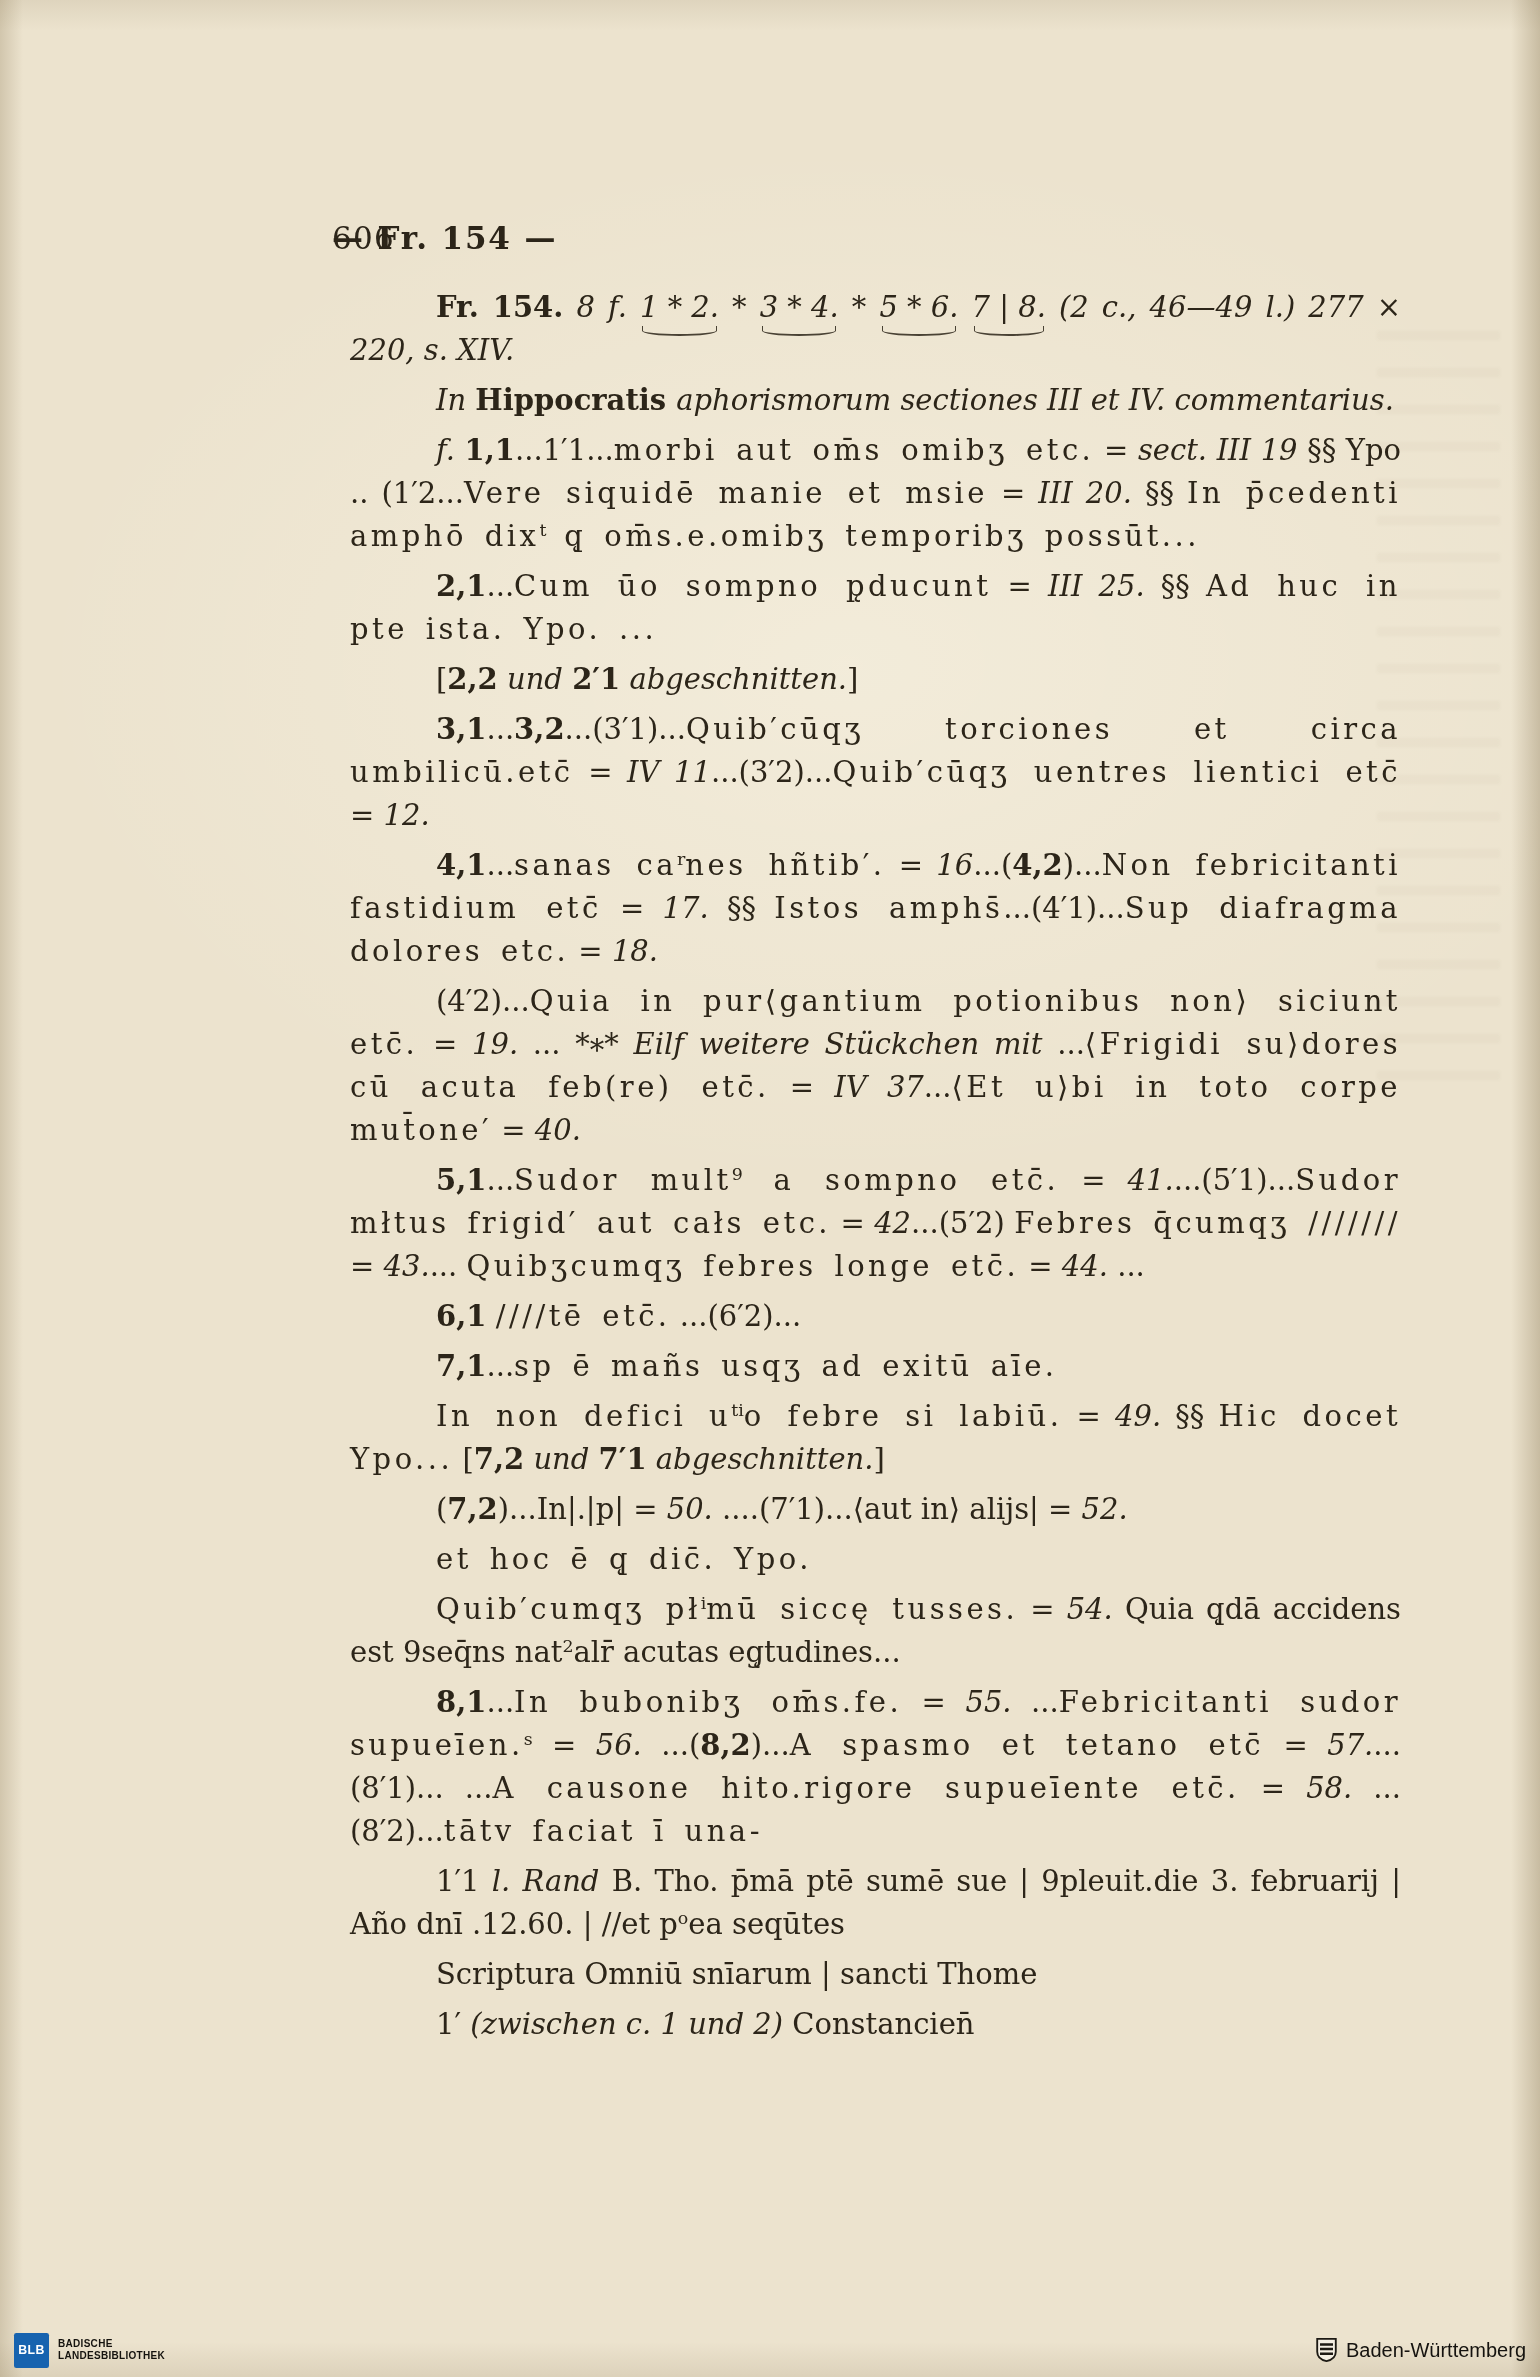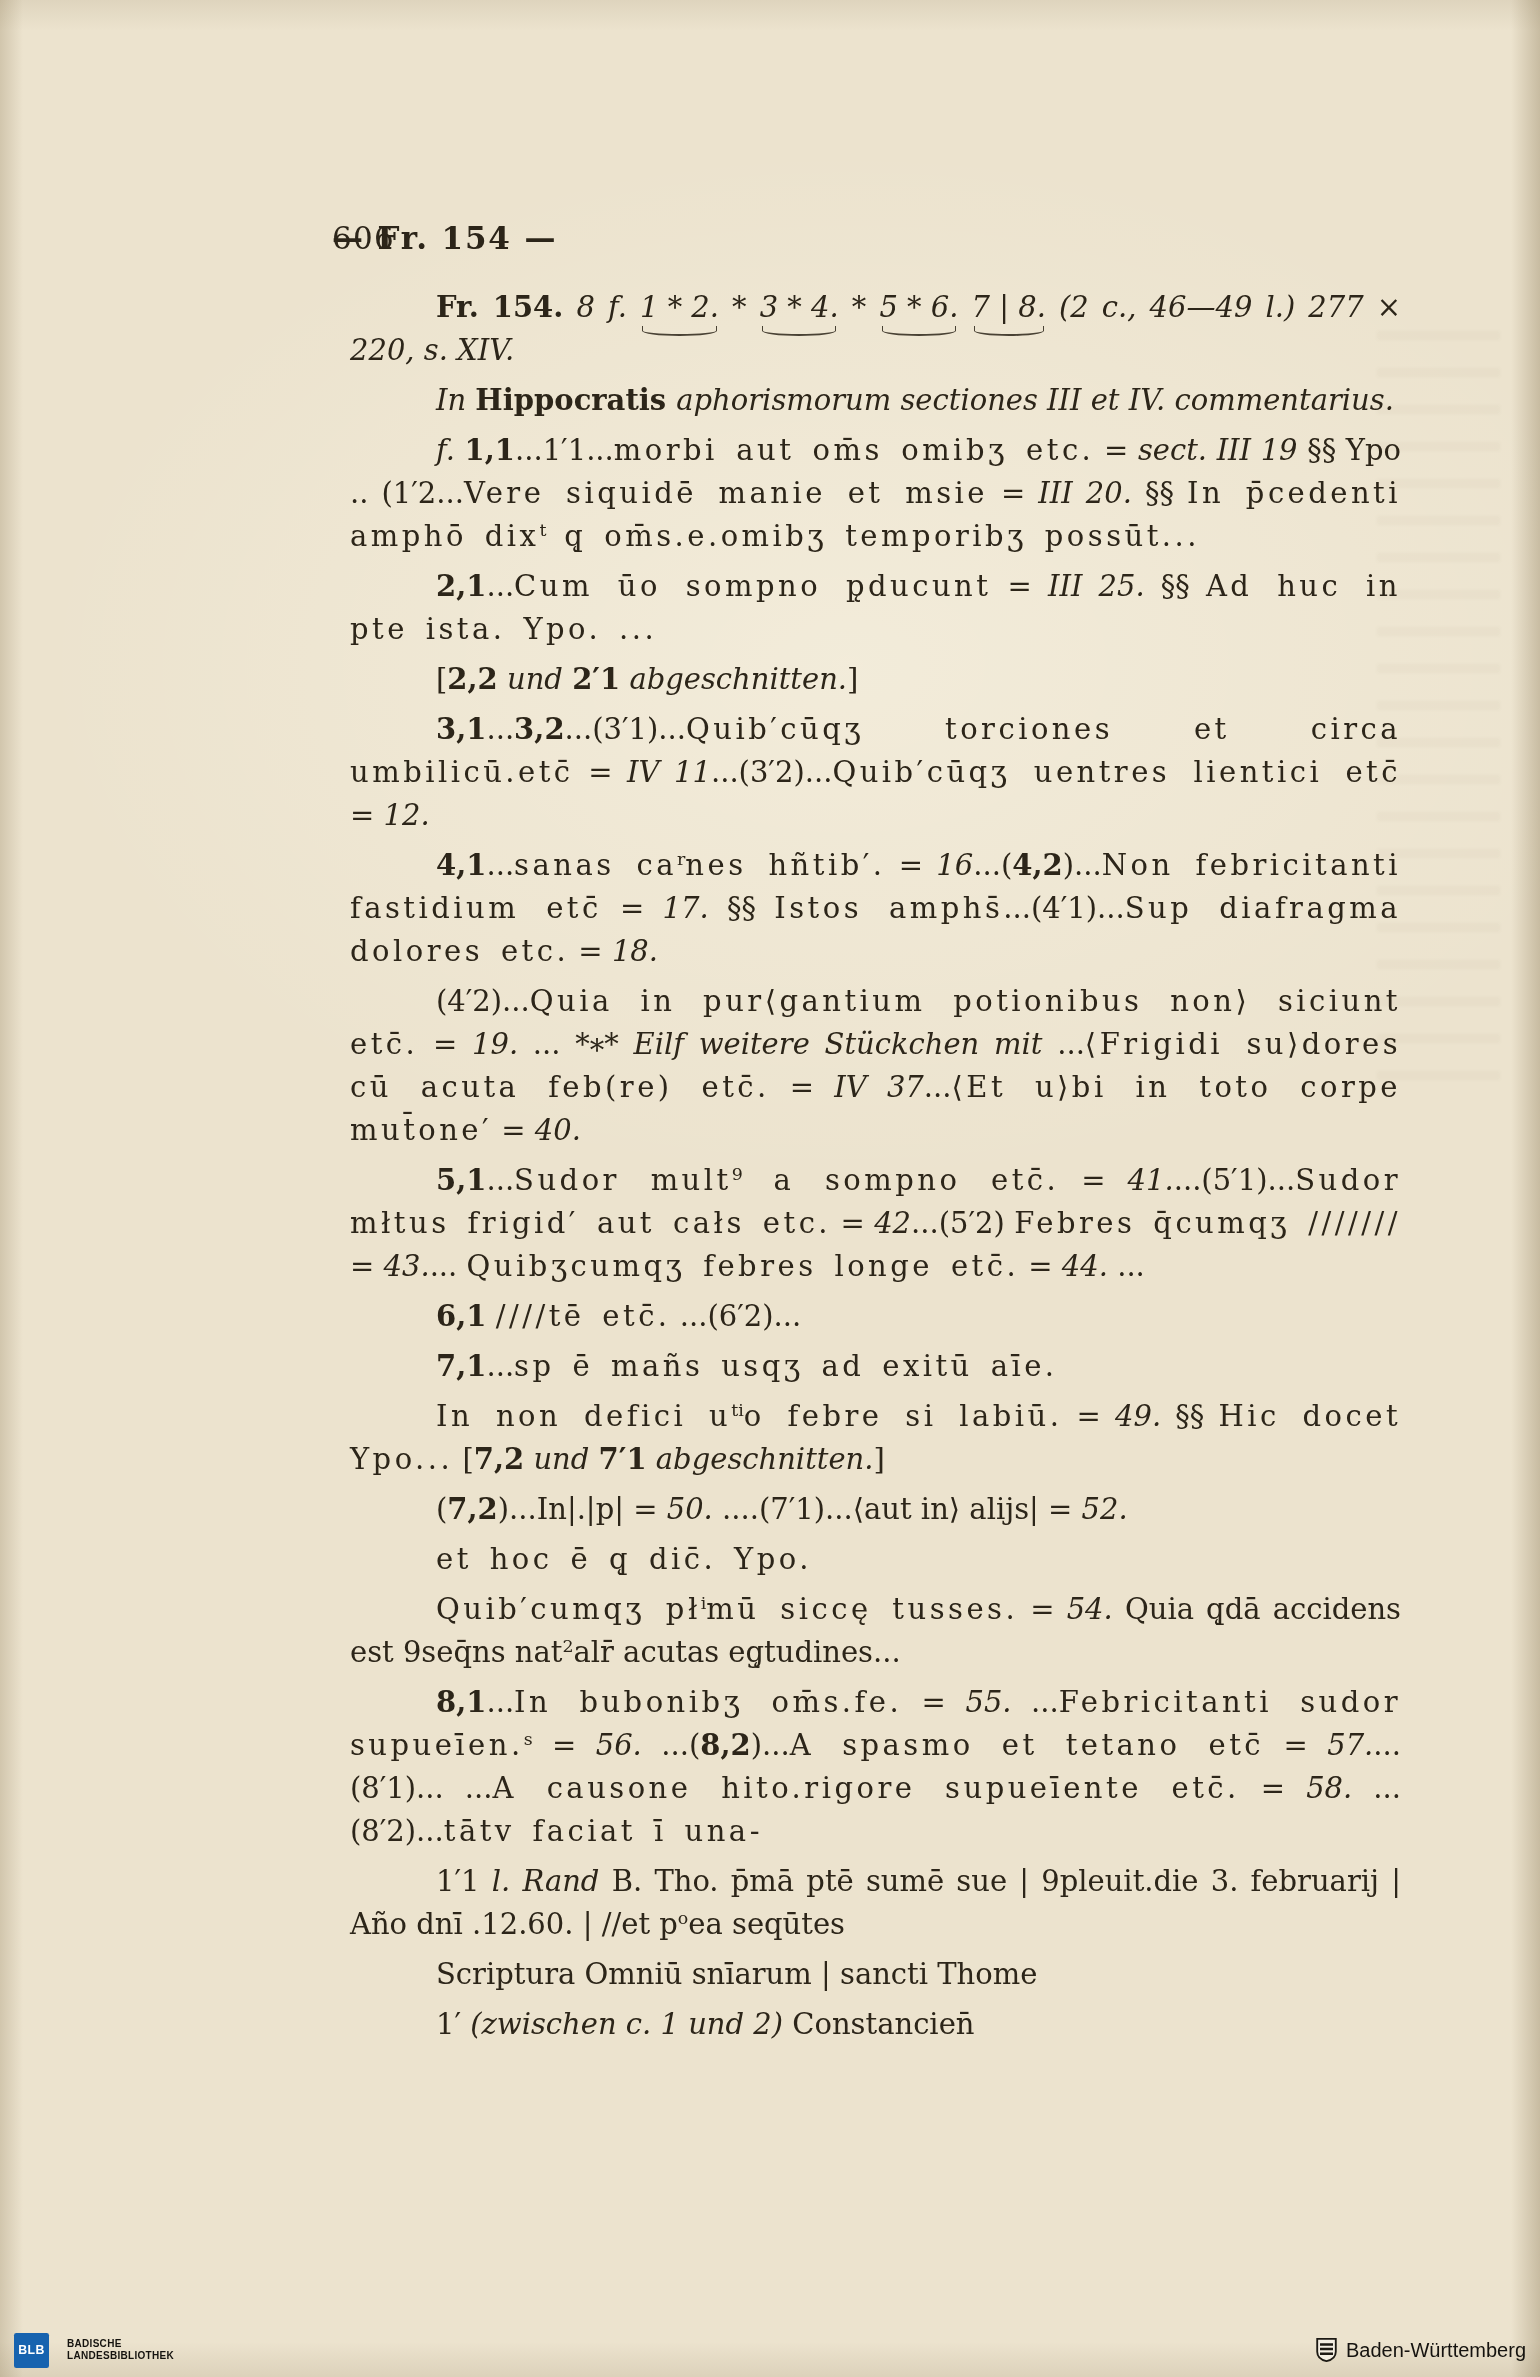--- a/index.html
+++ b/index.html
@@ -25,21 +25,21 @@
   .bd{font-weight:bold;}
   .sp{letter-spacing:.12em;word-spacing:.18em;}
   .sup{font-size:.6em;vertical-align:.55em;line-height:0;letter-spacing:0;}
   .low{position:relative;top:.22em;}
   .tie{display:inline-block;position:relative;text-indent:0;}
   .tie::after{content:"";position:absolute;left:2.3px;right:2.3px;bottom:-7px;height:8.5px;
     border-left:1.5px solid rgba(44,37,25,.85);border-right:1.5px solid rgba(44,37,25,.85);
     border-bottom:2.3px solid rgba(44,37,25,.85);border-radius:0 0 55% 55%;}
   .footer{position:absolute;left:0;right:0;bottom:0;height:54px;display:flex;align-items:center;
     justify-content:space-between;padding:0 14px;font-family:"Liberation Sans","DejaVu Sans",sans-serif;}
-  .blb{display:flex;align-items:center;gap:18px;}
+  .blb{display:flex;align-items:center;gap:9px;}
   .blb-sq{width:35px;height:35px;background:#1763af;color:#ffffff;display:flex;align-items:center;
     justify-content:center;font-weight:bold;font-size:12.3px;letter-spacing:0.4px;border-radius:2.3px;}
   .blb-txt{font-size:10px;font-weight:bold;line-height:1.2;color:#15130f;letter-spacing:0.3px;}
   .bw{display:flex;align-items:center;gap:7.7px;color:#15130f;font-size:20px;}
   .crest{display:block;}
 </style>
 </head>
 <body>
 
 <div class="page">

